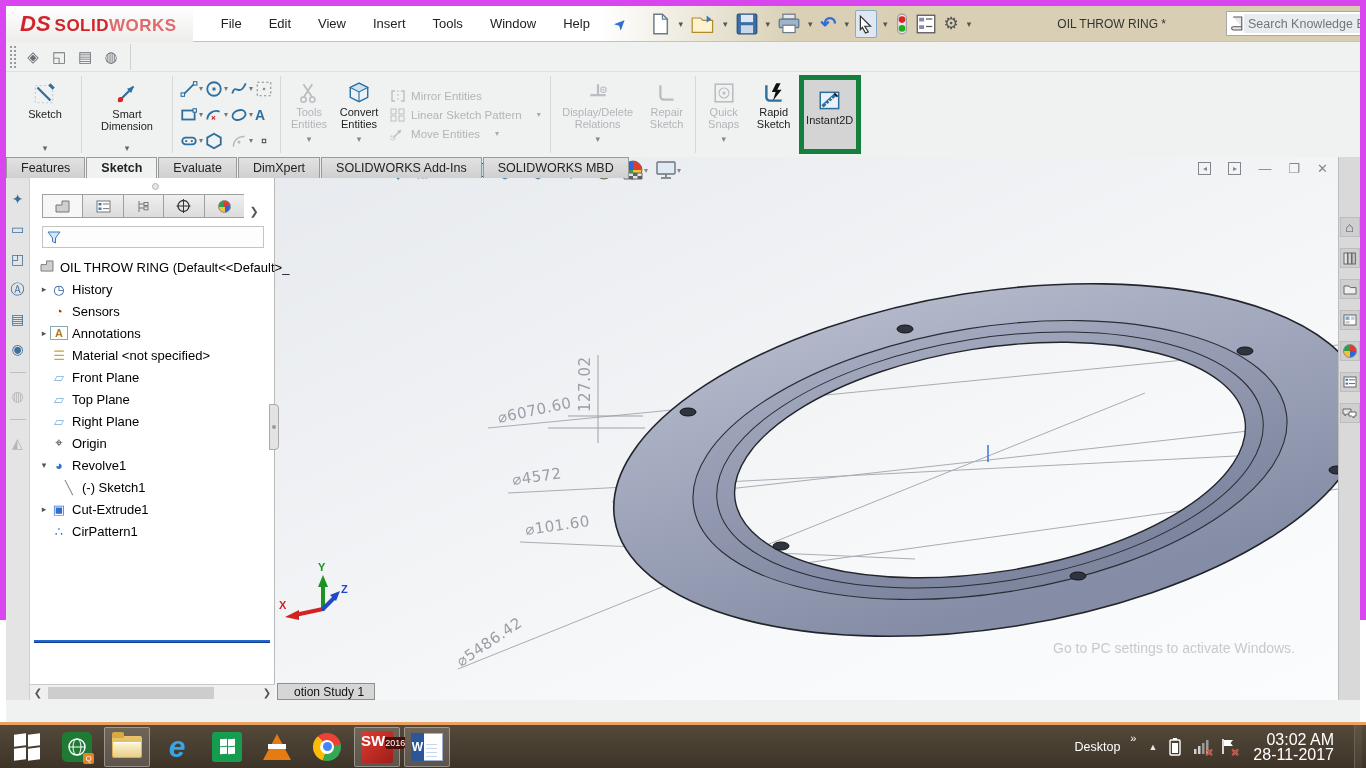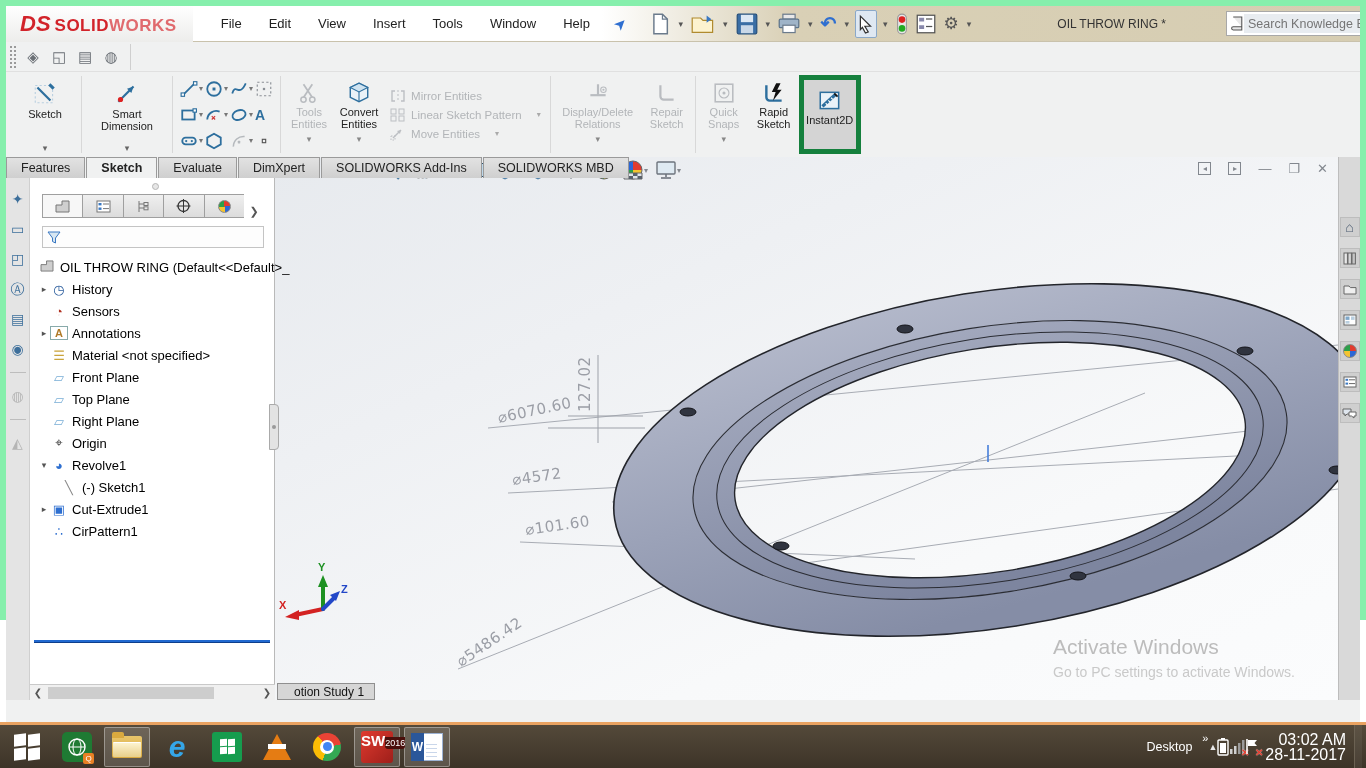--- a/index.html
+++ b/index.html
@@ -1,17 +1,17 @@
 <!DOCTYPE html>
 <html><head>
 <meta charset="utf-8">
 <style>
   *{margin:0;padding:0;box-sizing:border-box;}
   body{font-family:"Liberation Sans",sans-serif;width:1366px;height:768px;overflow:hidden;}
-  .screen{position:relative;width:1366px;height:620px;background:#86efac;}
+  .screen{position:relative;width:1366px;height:620px;background:#d946ef;}
   
   .app{position:absolute;left:6px;top:6px;width:1354px;height:716px;background:#f0f1f1;overflow:hidden;}
   
   .titlebar{position:absolute;left:0;top:0;width:1354px;height:36px;background:linear-gradient(to right,#ffffff 0,#ffffff 44%,#d9d0b6 58%,#d6cdb2 100%);display:flex;align-items:center;border-bottom:1px solid #c9c2ac;}
   .logo{display:flex;align-items:baseline;padding:0 16px 0 14px;background:linear-gradient(#ffffff,#ededeb);height:36px;line-height:36px;white-space:nowrap;}
   .logo .ds{font-style:italic;font-weight:bold;color:#d2232a;font-size:22px;margin-right:4px;}
   .logo .b1{color:#d2232a;font-weight:bold;font-size:17px;letter-spacing:.5px;}
   .logo .b2{color:#e06a6e;font-weight:bold;font-size:17px;letter-spacing:.5px;}
   .menus{display:flex;gap:27px;margin-left:28px;font-size:13px;color:#222;}
   .menus span{cursor:default;}
@@ -101,21 +101,21 @@
   .statusbar .cell{width:18px;height:100%;border-left:1px solid #d9d9d9;}
   .statusbar .units{width:150px;text-align:center;border-left:1px solid #d9d9d9;height:100%;line-height:21px;}
   .statusbar .units .ca{font-size:8px;color:#555;margin-left:18px;}
   .statusbar .tagc{width:120px;display:flex;justify-content:center;border-left:1px solid #d9d9d9;height:100%;align-items:center;}
   .statusbar .grip{width:14px;height:100%;background-image:radial-gradient(#b5b5b5 1px,transparent 1px);background-size:4px 4px;}
   
   .orangeline{position:absolute;left:0;top:722px;width:1366px;height:3px;background:#e9a261;}
   .taskbar{position:absolute;left:0;top:725px;width:1366px;height:43px;background:linear-gradient(#54493a,#3d3428);display:flex;align-items:center;}
   .tbtn{width:46px;height:40px;display:flex;align-items:center;justify-content:center;margin-left:4px;border-radius:2px;}
   .tbtn.open{background:rgba(255,255,255,.16);border:1px solid rgba(255,255,255,.35);}
-  .tray{margin-left:auto;display:flex;align-items:center;color:#fff;margin-right:4px;}
+  .tray{margin-left:auto;display:flex;align-items:center;color:#fff;gap:12px;margin-right:4px;}
   .tray .desktop{font-size:12.5px;position:relative;padding-right:16px;}
   .tray .desktop .chev{position:absolute;right:0;top:-8px;font-size:11px;}
   .tray .up{font-size:9px;color:#e8e8e8;}
   .trayicon{position:relative;display:flex;align-items:center;}
   .redx{position:absolute;right:-4px;bottom:-3px;color:#e23b2e;font-size:10px;font-weight:bold;text-shadow:0 0 1px #fff;}
   .clock{text-align:right;font-size:16px;line-height:15px;margin-left:6px;}
   .showdesk{width:8px;height:43px;border-left:1px solid #6b6152;margin-left:8px;background:rgba(255,255,255,.06);}
   
   .winlogo{display:grid;grid-template-columns:12px 12px;grid-template-rows:12px 12px;gap:2px;}
   .winlogo i{background:#fff;display:block;transform:skewY(-6deg);}
@@ -620,21 +620,20 @@
         <div class="docctl">
           <span class="pane">◂</span>
           <span class="pane">▸</span>
           <span>—</span>
           <span>❐</span>
           <span>✕</span>
         </div>
 
         
         <div class="watermark">
-          <div class="w1">Activate Windows</div>
           <div class="w2">Go to PC settings to activate Windows.</div>
         </div>
 
         
         <div class="motiontab">otion Study 1</div>
       </div>
 
       <div class="leftstrip">
         <span class="lsic">✦</span>
         <span class="lsic">▭</span>

